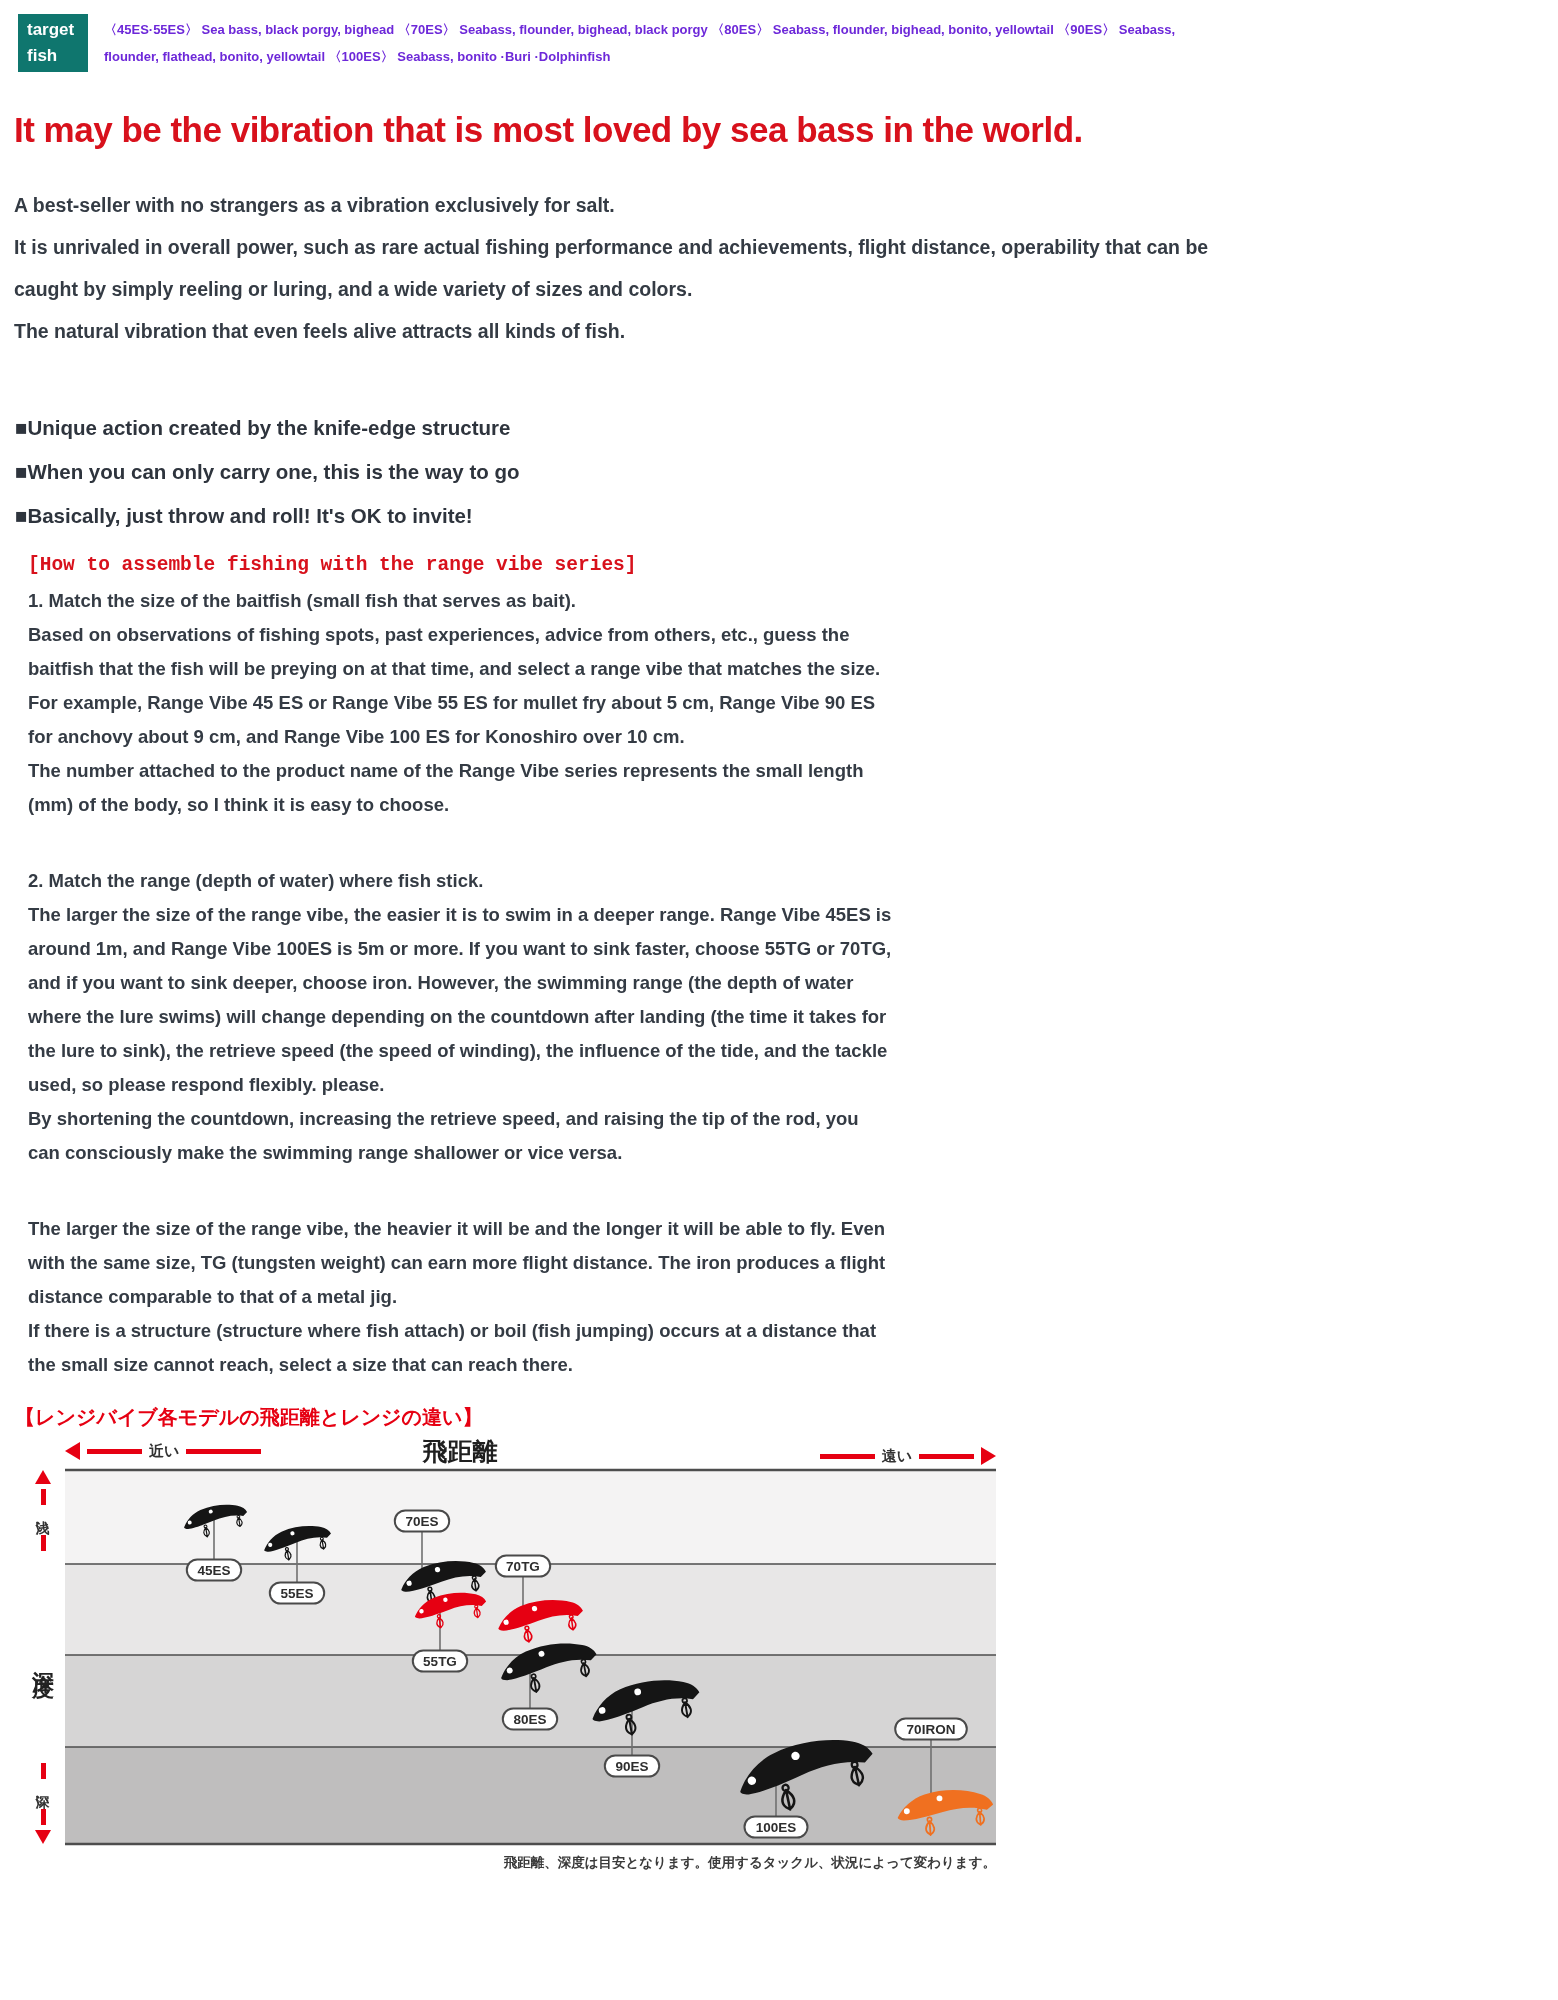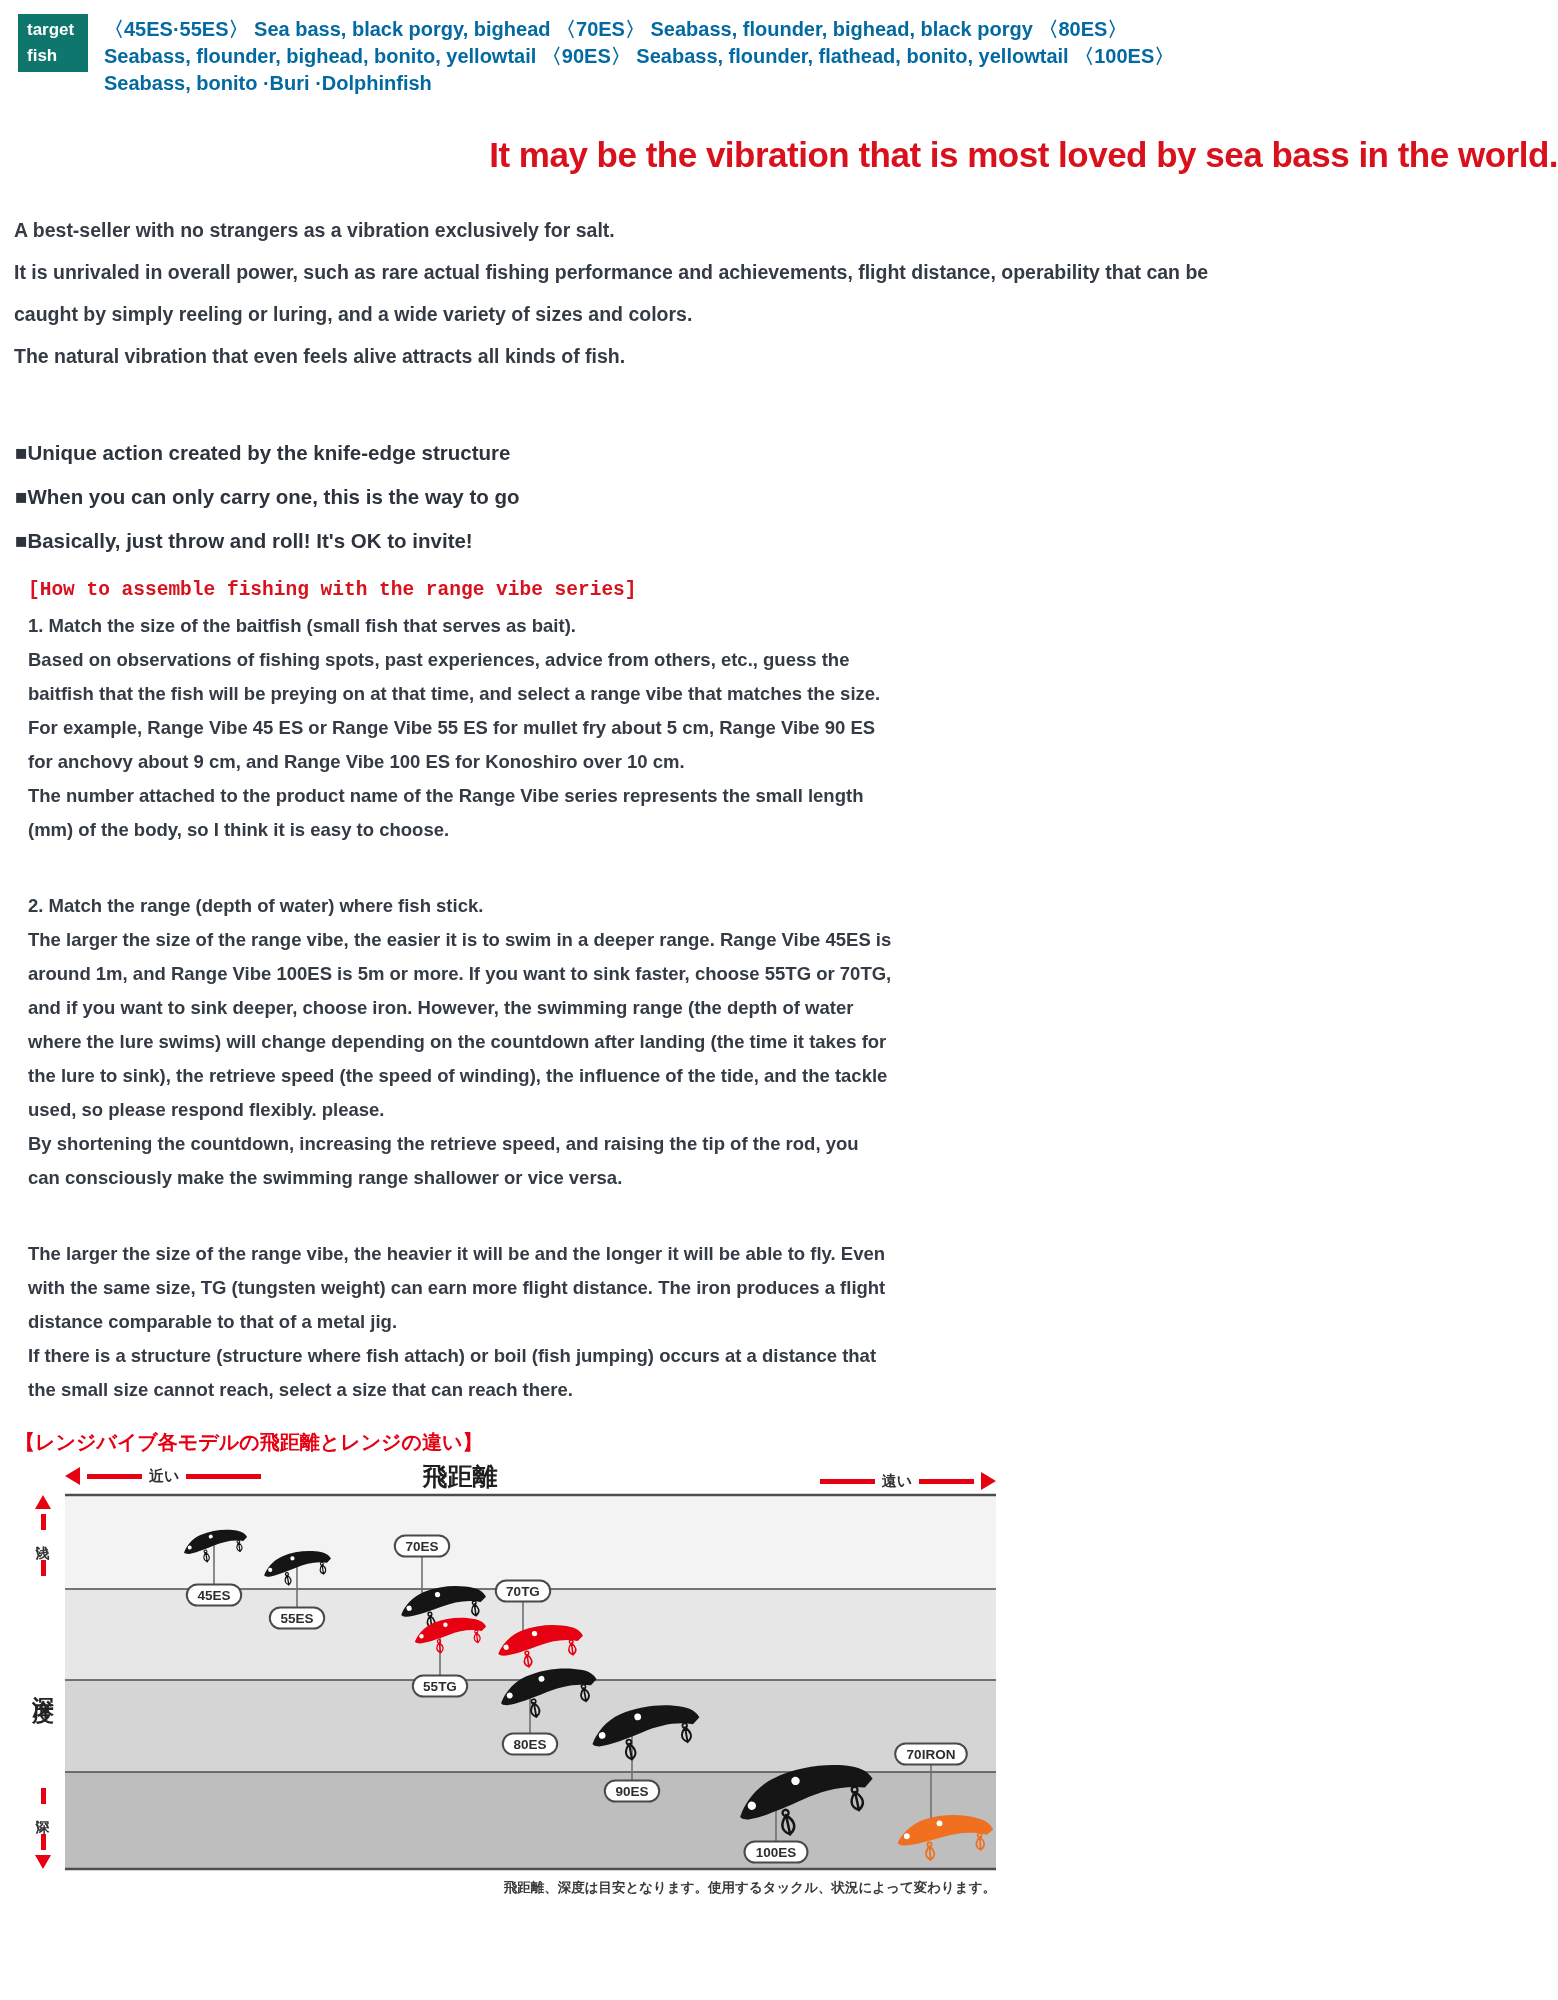--- a/index.html
+++ b/index.html
@@ -7,25 +7,25 @@
     width:1558px;height:2000px;overflow:hidden;background:#ffffff;
     font-family:"Liberation Sans","DejaVu Sans",sans-serif;color:#333a42;
   }
   
   .header{display:flex;gap:16px;margin:14px 0 0 18px;align-items:flex-start;}
   .badge{
     background:#0f766e;color:#fff;font-size:17px;font-weight:bold;line-height:26px;
     padding:3px 9px;width:70px;height:58px;box-sizing:border-box;flex:0 0 auto;
   }
   .header-text{
-    font-size:20px;font-weight:bold;line-height:27px;max-width:1085px;color:#0369a1;padding-top:2px;
+    font-size:13px;font-weight:bold;line-height:27px;max-width:1085px;color:#6d28d9;padding-top:2px;
   }
   
   .headline{
-    font-size:35px;color:#d8111c;margin:36px 0 0 14px;font-weight:bold;letter-spacing:-0.5px;line-height:44px;text-align:right;
+    font-size:35px;color:#d8111c;margin:36px 0 0 14px;font-weight:bold;letter-spacing:-0.5px;line-height:44px;
   }
   .intro{margin:32px 0 0 14px;font-size:19.5px;font-weight:bold;line-height:42px;max-width:1260px;color:#343b44;}
   .features{margin:54px 12px 0 15px;font-size:20.5px;font-weight:bold;line-height:44px;color:#2e343d;}
   
   .howto{margin:12px 0 0 28px;}
   .howto-title{color:#d8111c;font-size:19.5px;font-weight:bold;line-height:30px;font-family:Liberation Mono, monospace;}
   .howto-section{margin-top:42px;font-size:18.5px;font-weight:bold;line-height:34px;max-width:865px;color:#343b44;}
   .howto-section:first-of-type{margin-top:4px;}
   
   .jp-heading{color:#e60012;font-size:20px;font-weight:bold;margin:22px 0 0 15px;line-height:26px;}

